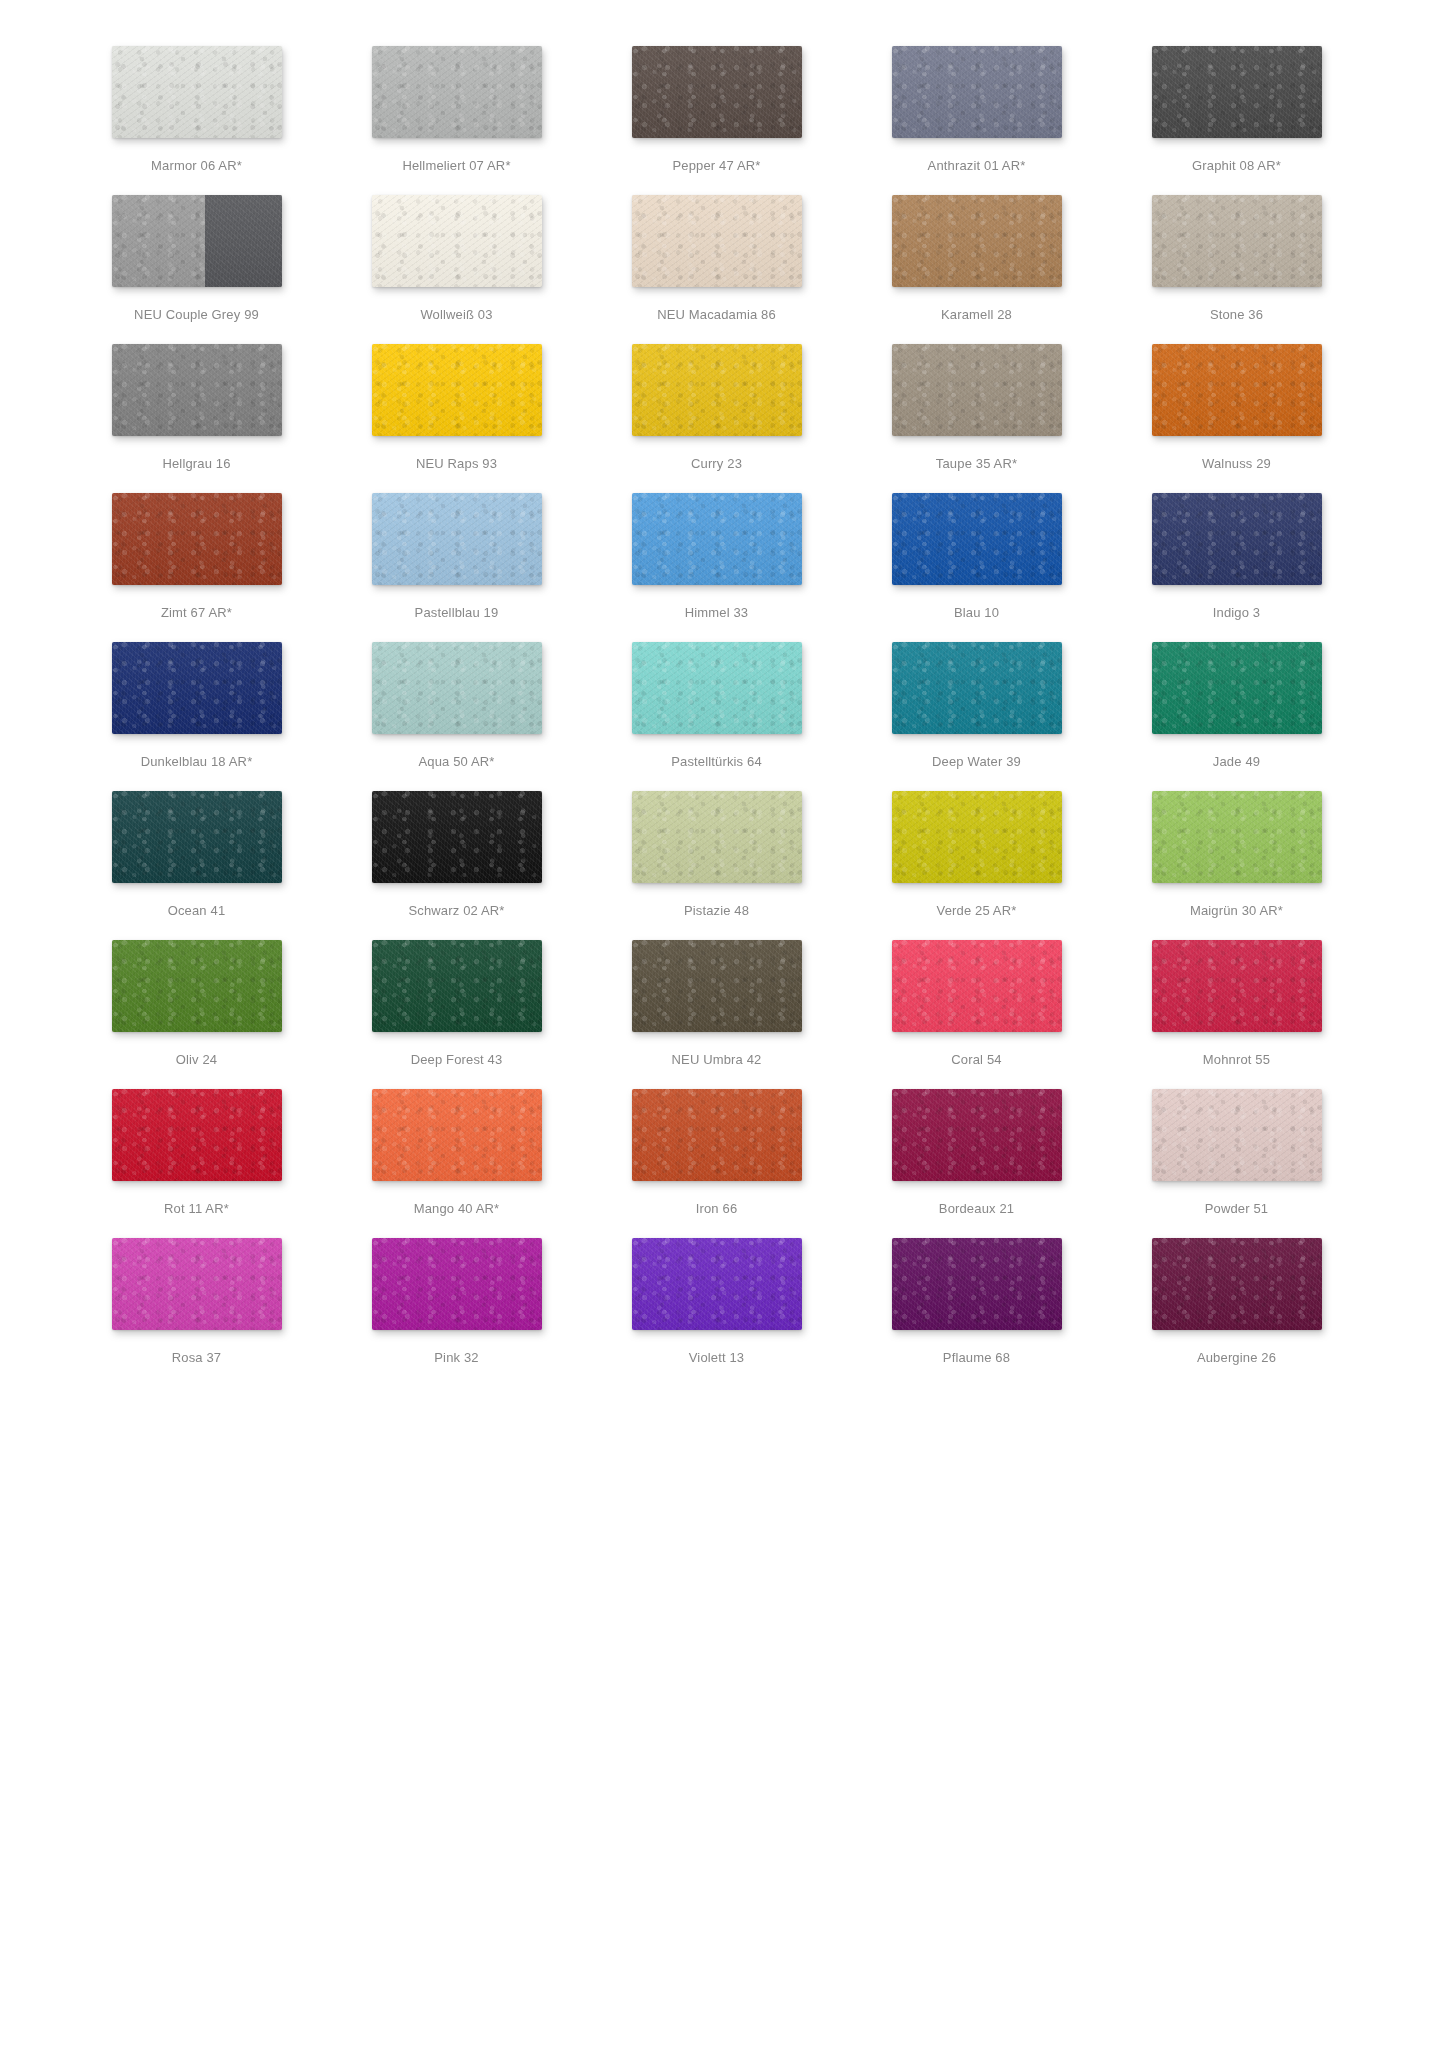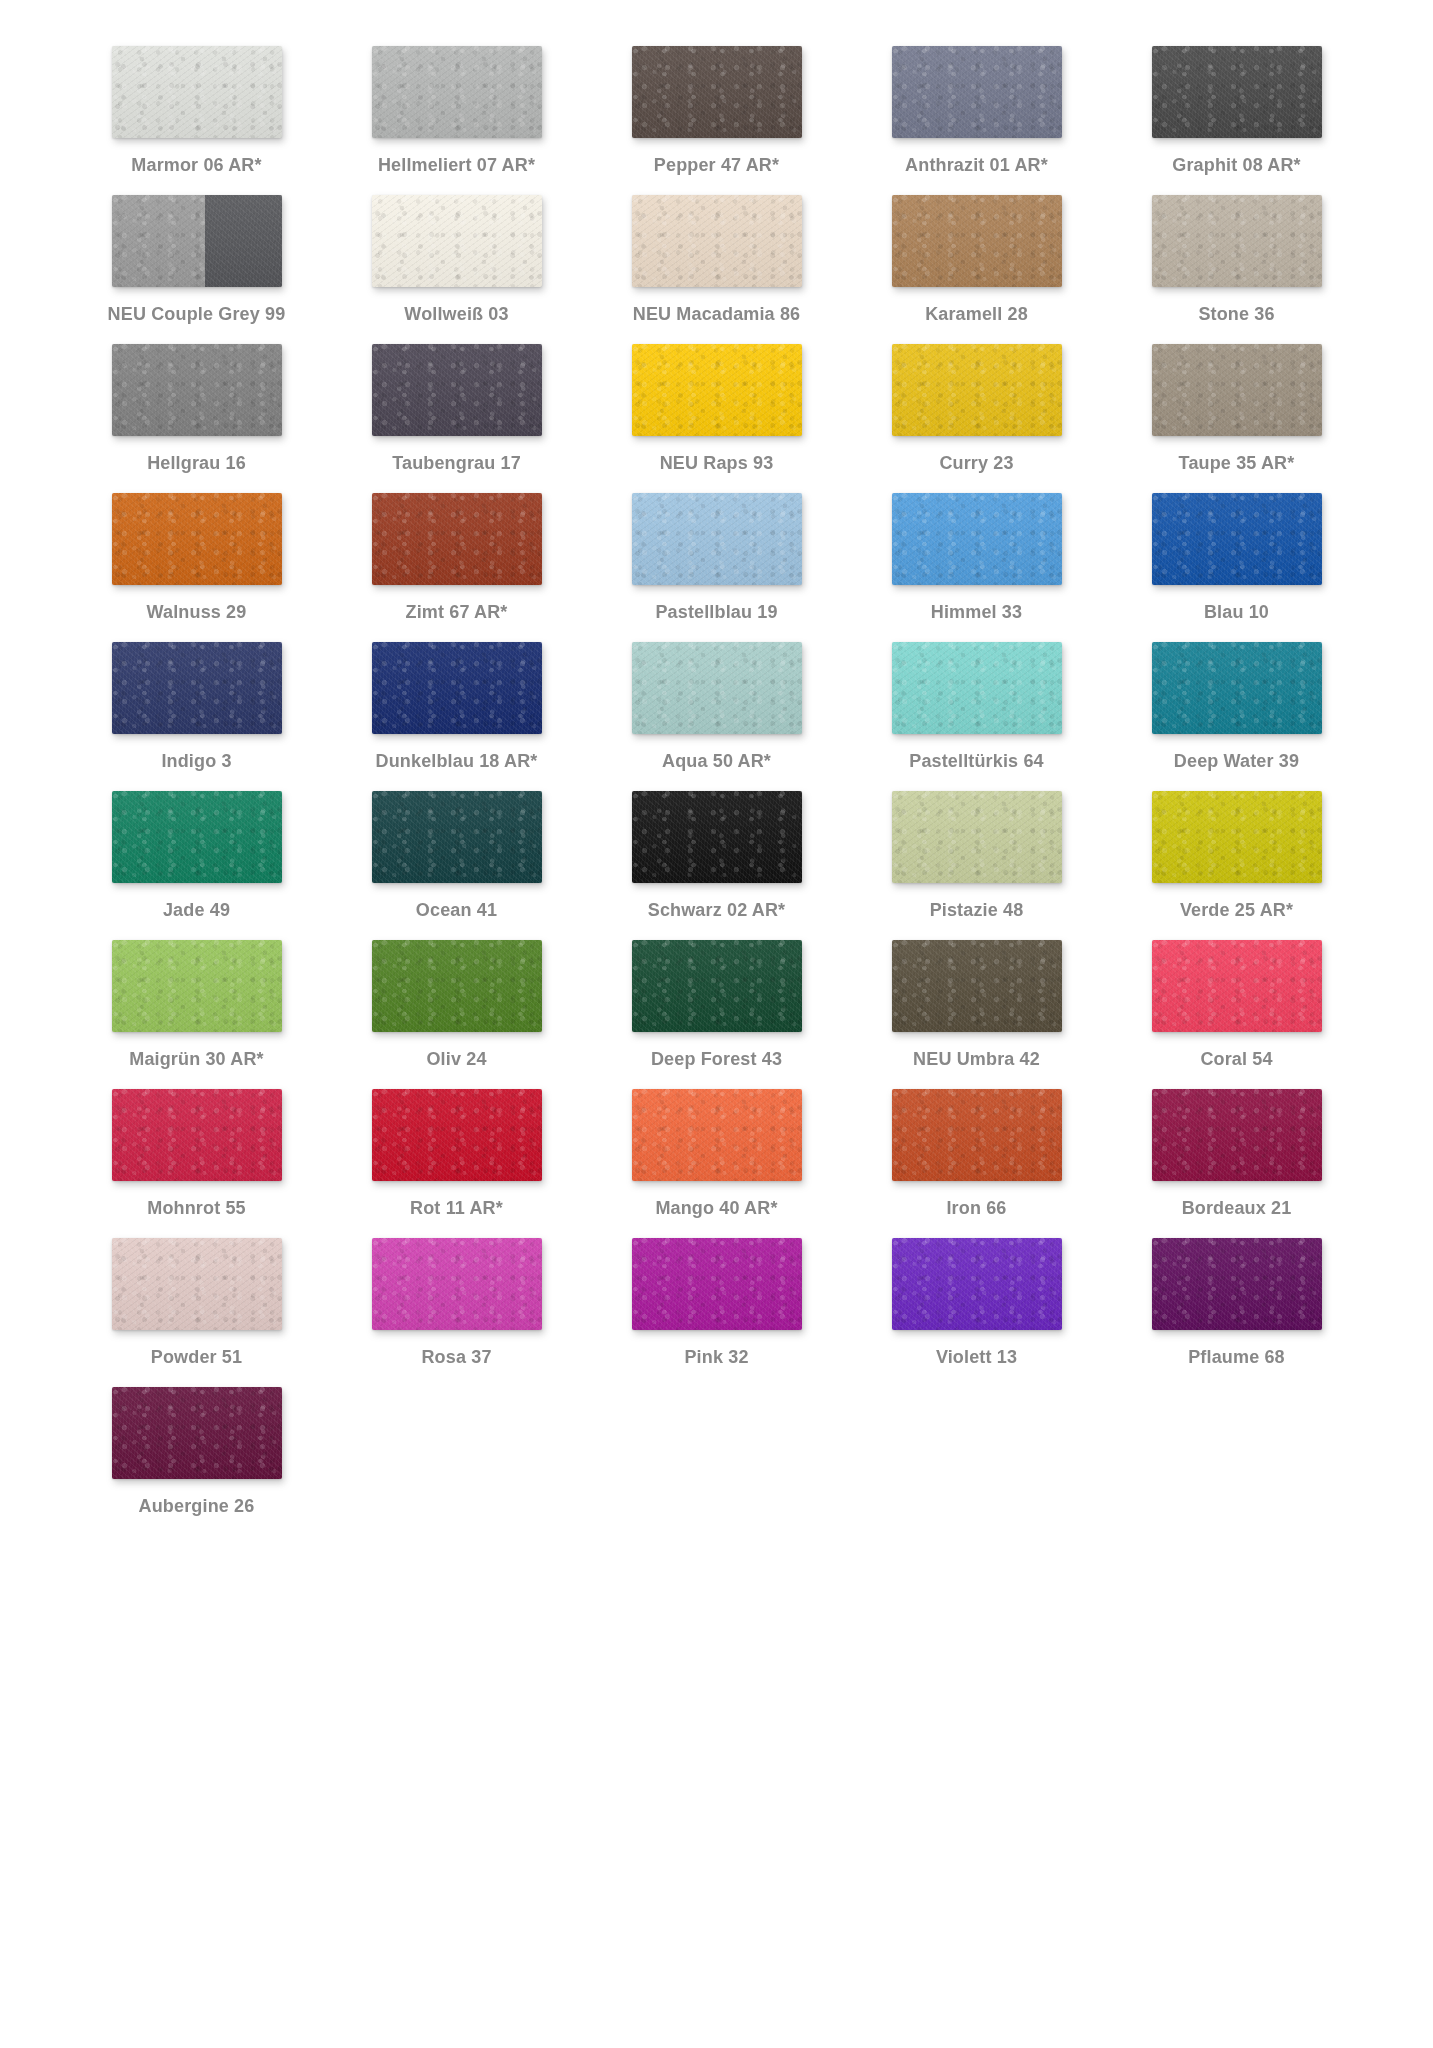--- a/index.html
+++ b/index.html
@@ -91,27 +91,26 @@
   .chip-split {
     position: absolute;
     top: 0;
     bottom: 0;
     right: 0;
     width: 45%;
   }
 
   .swatch-label {
     margin-top: 12px;
-    font-size: 18px;
+    font-size: 13px;
     line-height: 19px;
     color: #888888;
     text-align: center;
     letter-spacing: 0.15px;
     white-space: nowrap;
-    font-weight: bold;
   }
 </style>
 </head>
 <body>
 
 <div class="palette-sheet">
   <div class="swatch-grid">
       <div class="swatch-cell">
         <div class="swatch-chip-wrap">
           <div class="swatch-chip" style="background-color: rgb(223, 225, 220);"></div>
@@ -175,26 +174,20 @@
         <div class="swatch-label">Stone 36</div>
       </div>
       <div class="swatch-cell">
         <div class="swatch-chip-wrap">
           <div class="swatch-chip" style="background-color: rgb(128, 128, 128);"></div>
         </div>
         <div class="swatch-label">Hellgrau 16</div>
       </div>
       <div class="swatch-cell">
         <div class="swatch-chip-wrap">
-          <div class="swatch-chip" style="background-color: rgb(74, 68, 82);"></div>
-        </div>
-        <div class="swatch-label">Taubengrau 17</div>
-      </div>
-      <div class="swatch-cell">
-        <div class="swatch-chip-wrap">
           <div class="swatch-chip" style="background-color: rgb(252, 201, 5);"></div>
         </div>
         <div class="swatch-label">NEU Raps 93</div>
       </div>
       <div class="swatch-cell">
         <div class="swatch-chip-wrap">
           <div class="swatch-chip" style="background-color: rgb(232, 191, 21);"></div>
         </div>
         <div class="swatch-label">Curry 23</div>
       </div>

